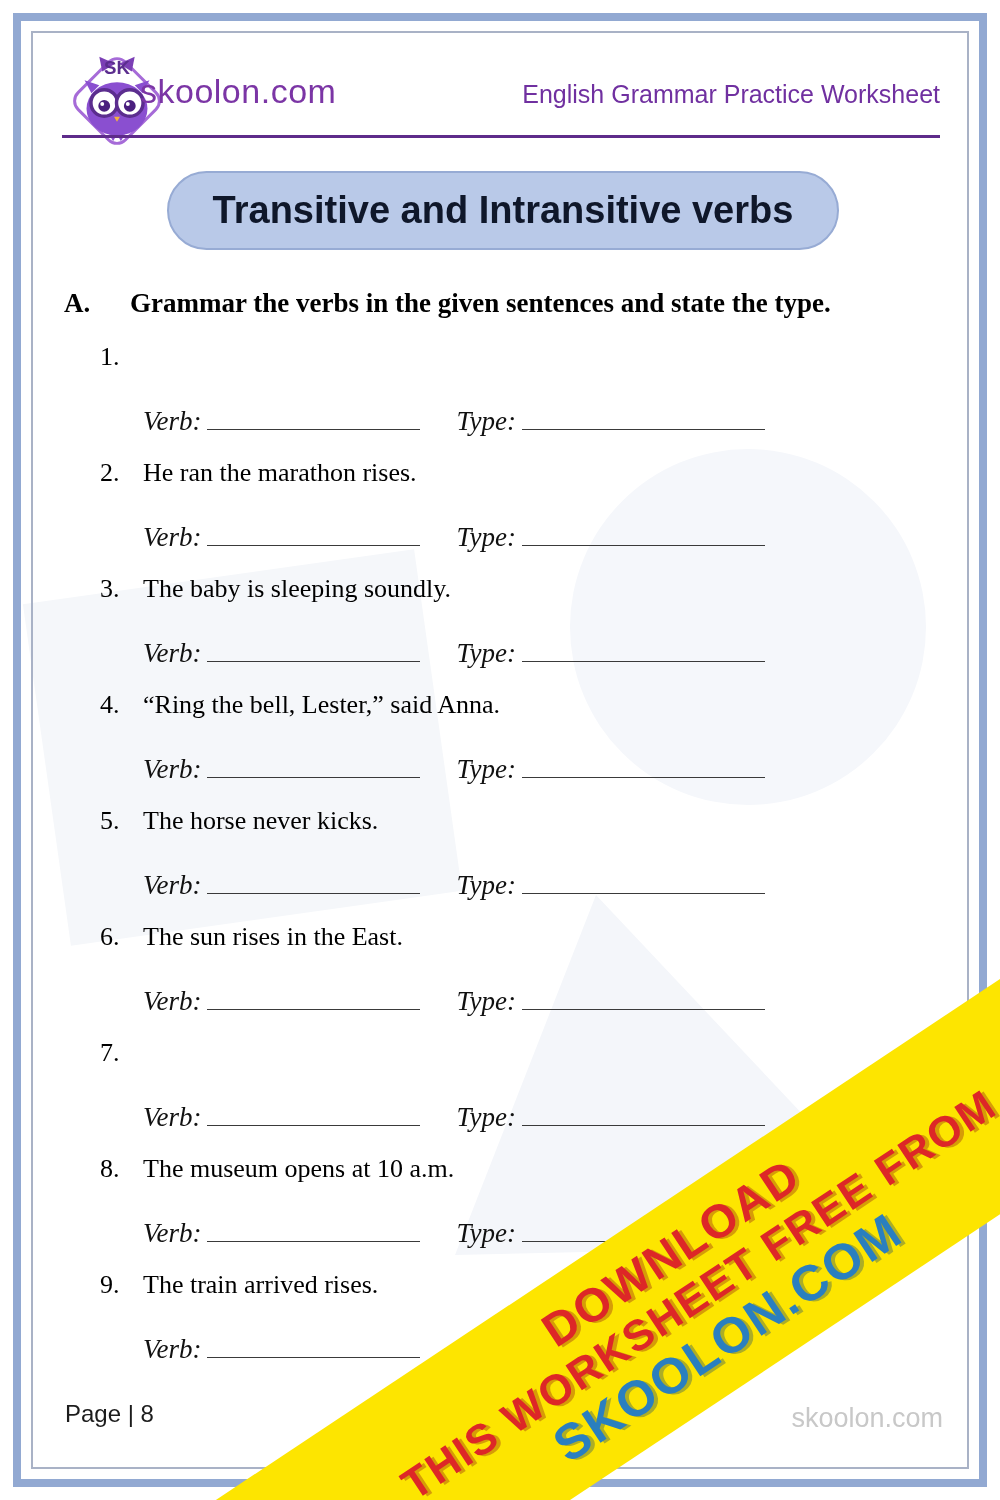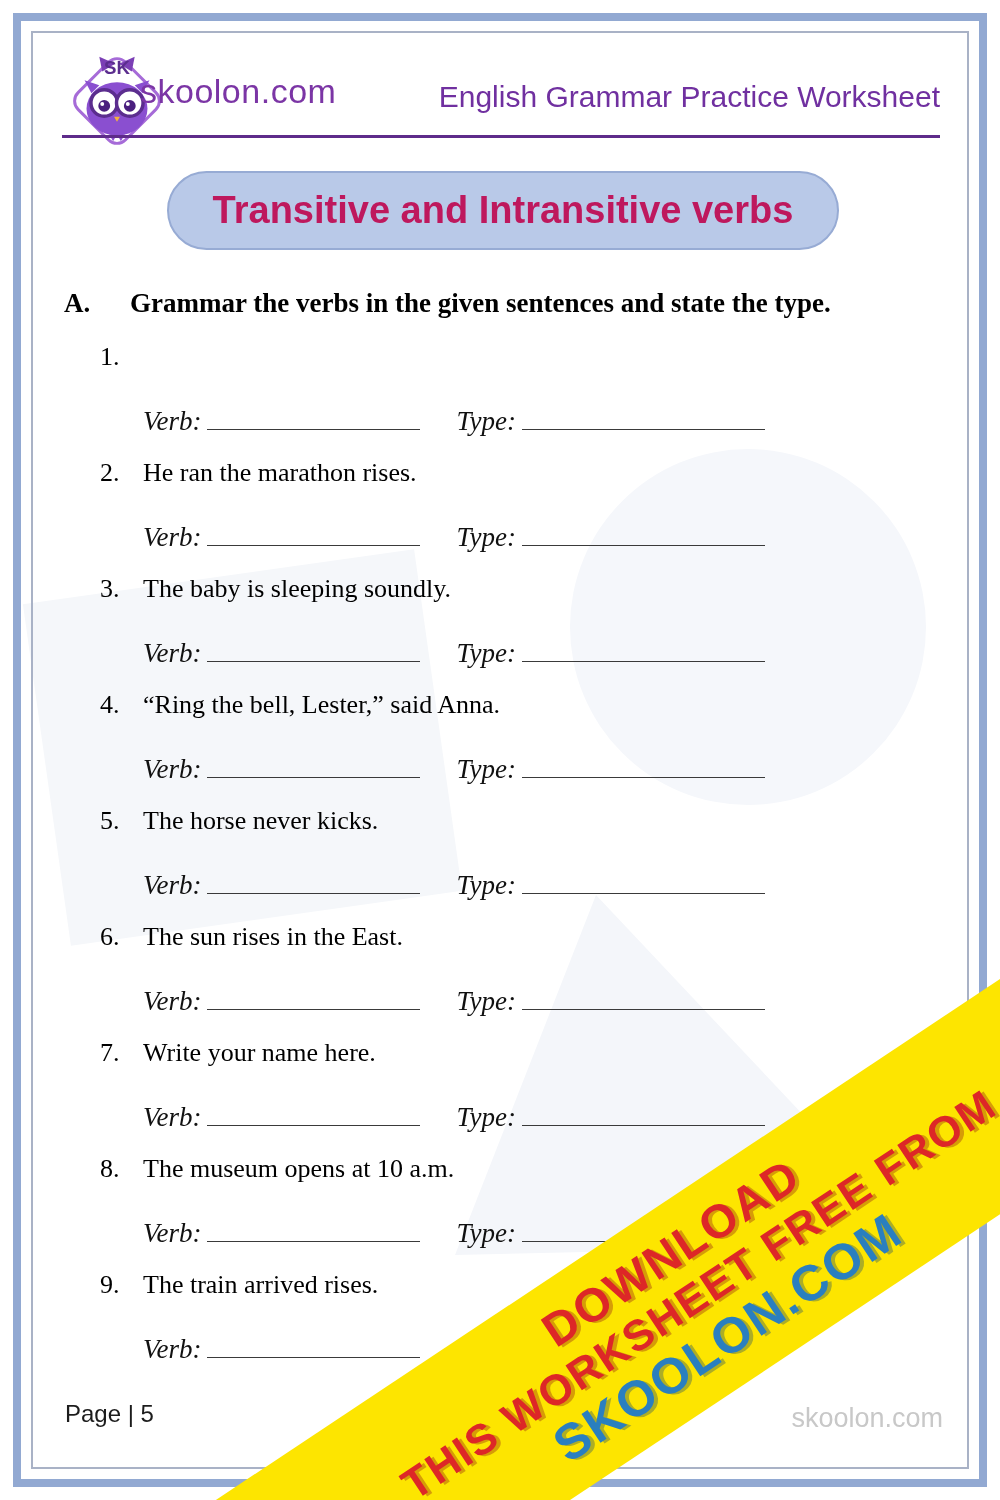--- a/index.html
+++ b/index.html
@@ -23,33 +23,33 @@
   .wm-triangle { left:455px; top:895px; width:470px; height:360px; background:#f4f6fa;
     clip-path:polygon(30% 0, 0 100%, 100% 97%); }
   
   .logo { position:absolute; left:58px; top:42px; width:118px; height:118px; z-index:10; }
   .brand {
     position:absolute; left:140px; top:72px; z-index:10;
     font-family:"Liberation Sans", sans-serif; font-size:34px; color:#7b35a5; letter-spacing:0.5px;
   }
   .header-sub {
     position:absolute; right:60px; top:80px; z-index:10;
-    font-family:"Liberation Sans", sans-serif; font-size:30px; color:#7030a0;margin-left:34px;
+    font-family:"Liberation Sans", sans-serif; font-size:25px; color:#7030a0;margin-left:34px;
   }
   .header-rule {
     position:absolute; left:62px; top:135px; width:878px; height:3px; background:#5e2b8a; z-index:10;
   }
   
   .banner {
     position:absolute; left:167px; top:171px; width:672px; height:79px; z-index:10;
     background:#b9c9e8; border:2px solid #97abd4; border-radius:42px;
     display:flex; align-items:center; justify-content:center;
   }
   .banner-text {
-    font-family:"Liberation Sans", sans-serif; font-weight:bold; font-size:38px; color:#be185d;
+    font-family:"Liberation Sans", sans-serif; font-weight:bold; font-size:38px; color:#0f172a;
   }
   
   .section-head {
     position:absolute; left:64px; top:288px; z-index:10; display:flex;
     font-weight:bold; font-size:27px; color:#000;
   }
   .section-label { width:66px; }
   
   .items { position:absolute; left:100px; top:342px; right:55px; z-index:10; }
   .sentence-row { display:flex; font-size:26px; line-height:30px; color:#000; margin:0 0 28px 0; }
@@ -176,21 +176,20 @@
       <span>The sun rises in the East.</span>
     </div>
     <div class="ans-row">
       <span class="ans-label">Verb:</span><span class="ans-line verb"></span><span class="ans-label">Type:</span><span class="ans-line type"></span>
     </div>
   </div>
 
   <div>
     <div class="sentence-row">
       <span class="sentence-num">7.</span>
-      <span>Write your name here.</span>
     </div>
     <div class="ans-row">
       <span class="ans-label">Verb:</span><span class="ans-line verb"></span><span class="ans-label">Type:</span><span class="ans-line type"></span>
     </div>
   </div>
 
   <div>
     <div class="sentence-row">
       <span class="sentence-num">8.</span>
       <span>The museum opens at 10 a.m.</span>
@@ -204,20 +203,20 @@
     <div class="sentence-row">
       <span class="sentence-num">9.</span>
       <span>The train arrived rises.</span>
     </div>
     <div class="ans-row">
       <span class="ans-label">Verb:</span><span class="ans-line verb"></span><span class="ans-label">Type:</span><span class="ans-line type"></span>
     </div>
   </div>
 </div>
 
-<div class="footer-page">Page | 5</div>
+<div class="footer-page">Page | 8</div>
 <div class="footer-watermark">skoolon.com</div>
 
 <div class="ribbon">
   <div class="l1">DOWNLOAD</div>
   <div class="l2">THIS WORKSHEET FREE FROM</div>
   <div class="l3">SKOOLON.COM</div>
 </div>
 
 </body></html>

